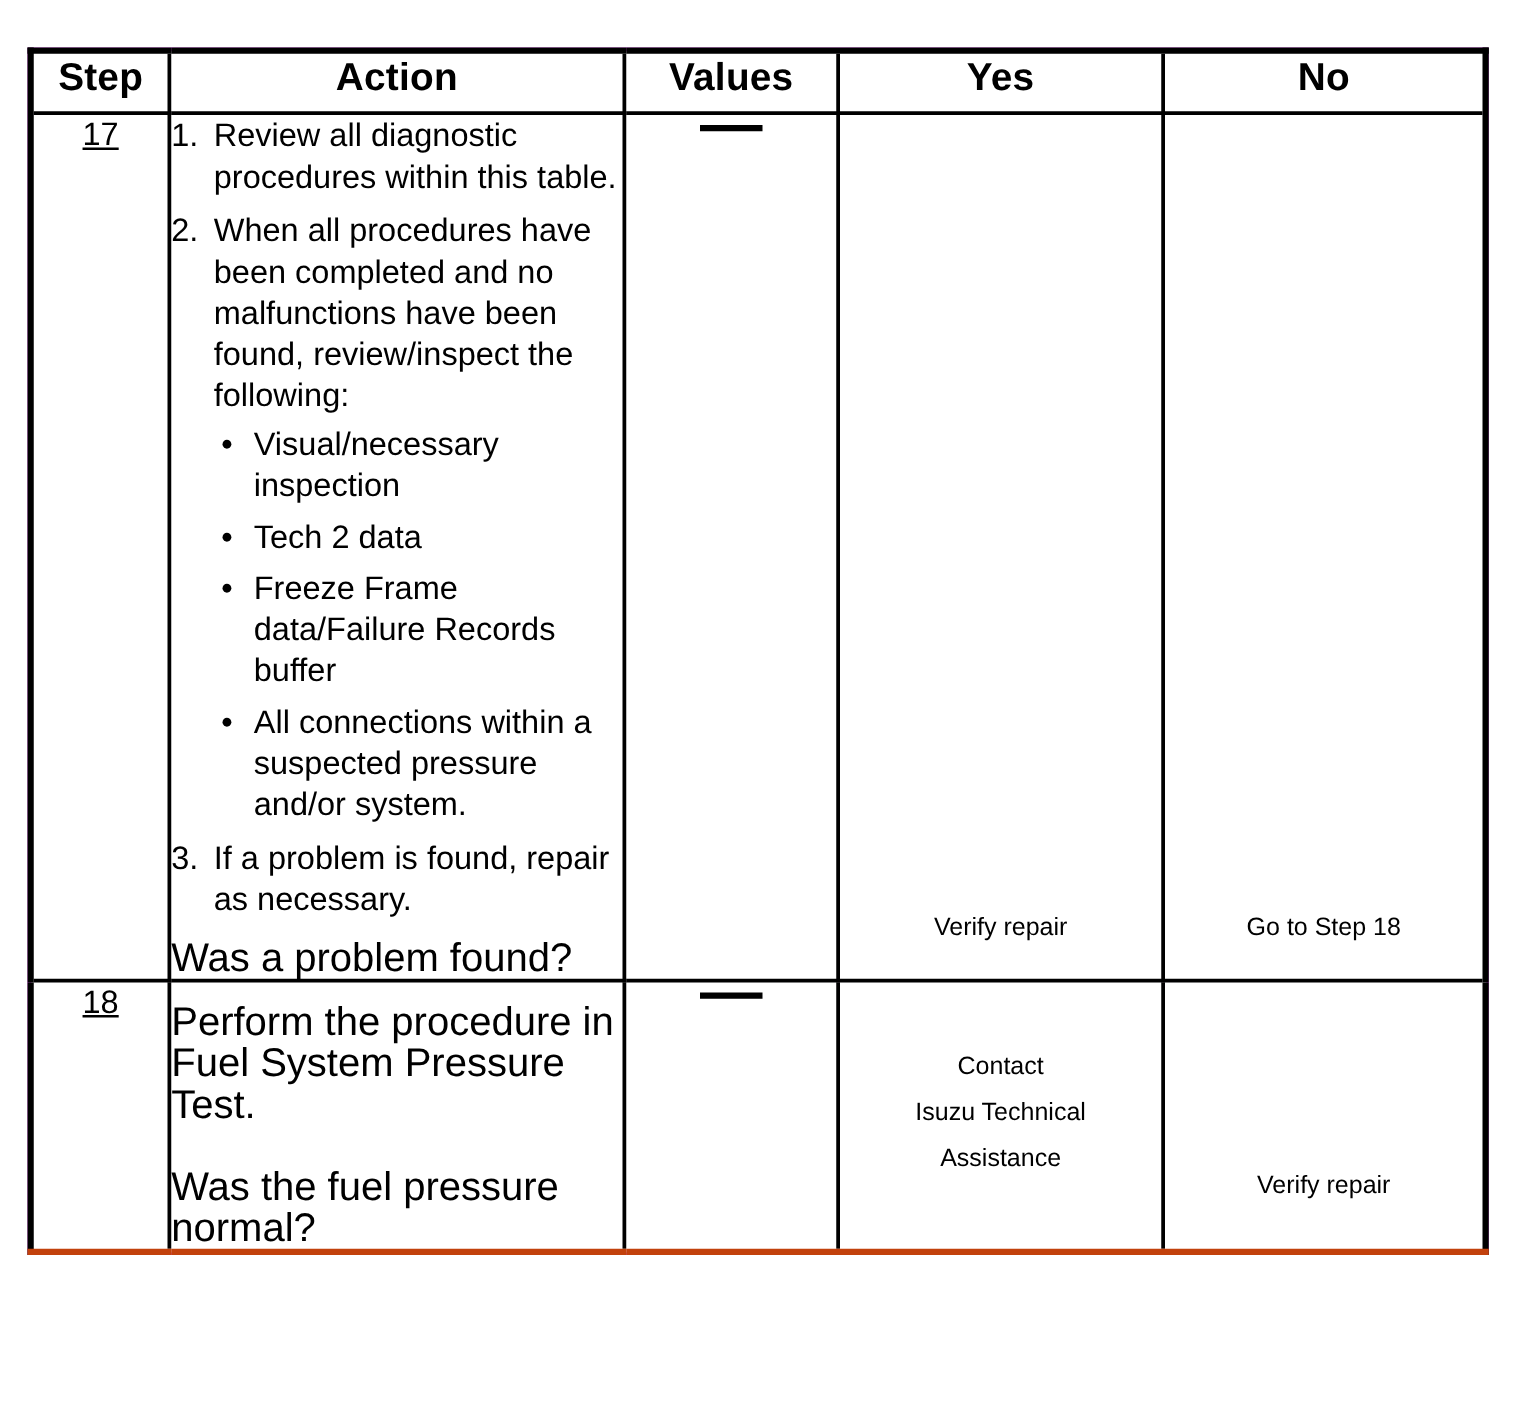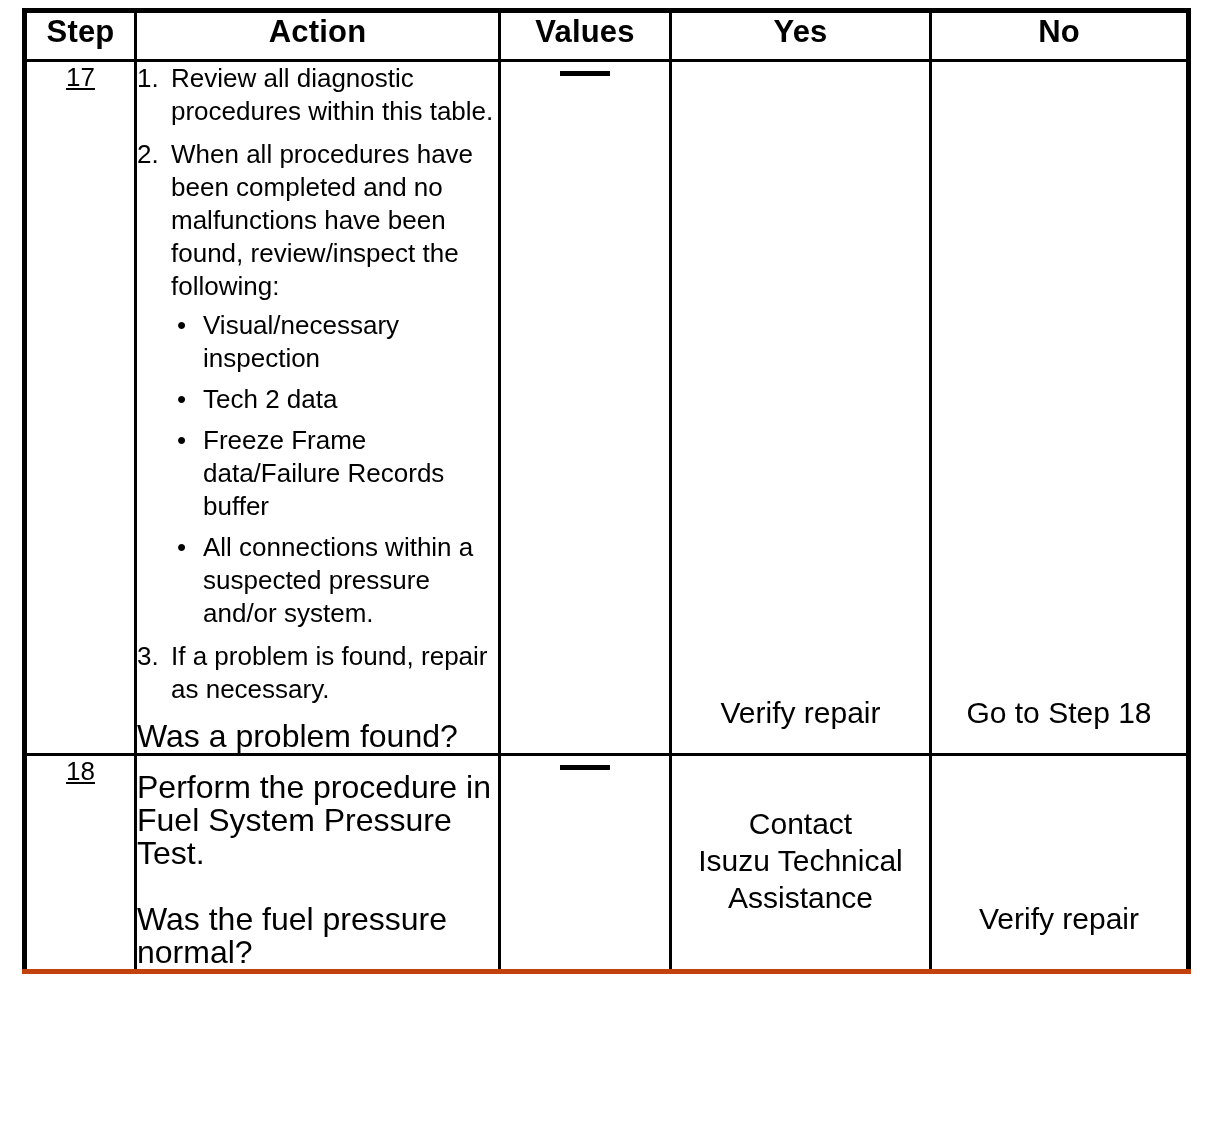--- a/index.html
+++ b/index.html
@@ -19,21 +19,21 @@
     position: relative;
     width: 1216px;
     height: 1132px;
     background: #ffffff;
   }
 
   
   .diag-table {
     position: absolute;
     left: 22px;
-    top: 8px;
+    top: 38px;
     width: 1164px;          
     border-collapse: collapse;
     table-layout: fixed;
     background: #d946ef;
   }
 
   .diag-table col.c-step   { width: 111px; }
   .diag-table col.c-action { width: 364px; }
   .diag-table col.c-values { width: 171px; }
   .diag-table col.c-yes    { width: 260px; }
@@ -93,21 +93,21 @@
     width: 50px;
     height: 5px;
     background: #000000;
   }
 
   .ans-cell {
     text-align: center;
   }
   .ans-text {
     display: block;
-    font-size: 30px;
+    font-size: 20px;
     line-height: 33px;
   }
 
   
   .row-17 .ans-cell { vertical-align: bottom; }
   .row-17 .ans-cell .ans-text { padding-bottom: 24px; }
 
   
   .row-18 .yes-cell { vertical-align: middle; margin-top: 31px; }
   .row-18 .yes-cell .ans-text { padding-bottom: 4px; }

